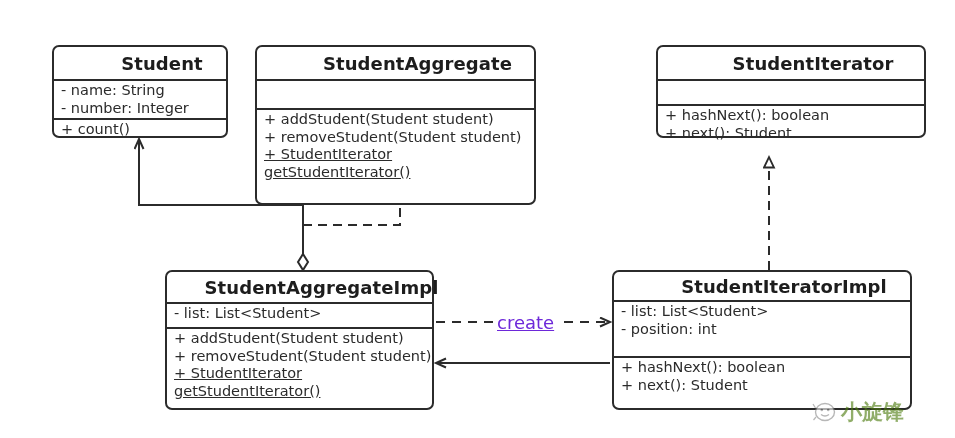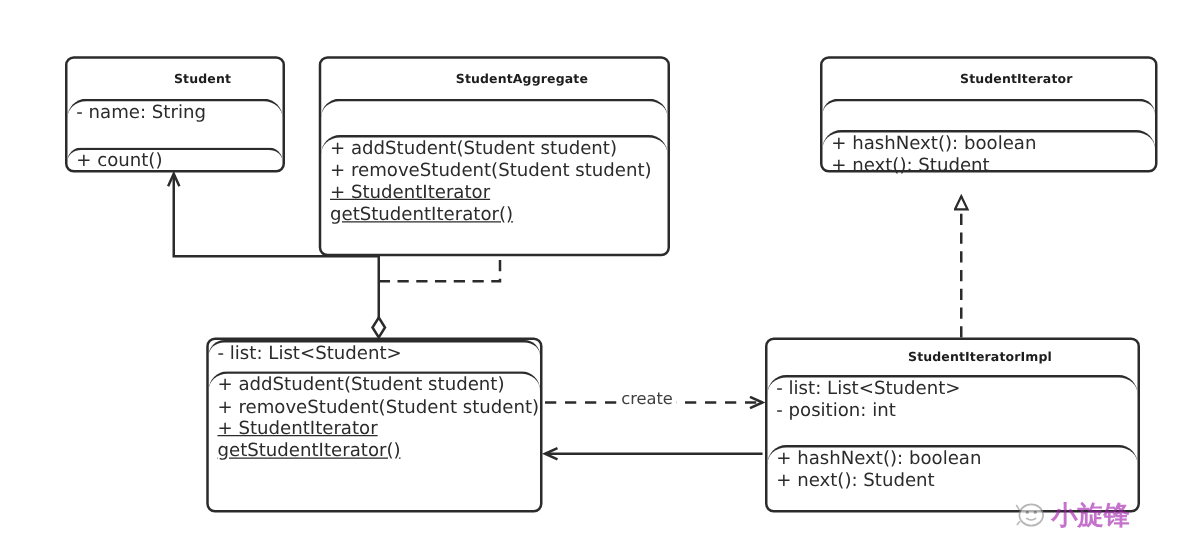--- a/index.html
+++ b/index.html
@@ -19,36 +19,35 @@
     position: absolute;
     box-sizing: border-box;
     border: 2px solid #2b2b2b;
     border-radius: 7px;
     background: #ffffff;
     z-index: 3;
   }
   .uml-title {
     text-align: center;
     font-weight: bold;
-    font-size: 10px;
+    font-size: 18px;
     color: #1d1d1d;
     letter-spacing: .1px;
     box-sizing: border-box;
     display: flex;
     align-items: center;
     justify-content: center;
     padding-left: 44px;
   }
   .uml-sep {
     border-top: 2px solid #2b2b2b;
   }
   .uml-section {
     box-sizing: border-box;
     padding: 1px 0 1px 7px;
-    border-radius: 15px;
   }
   .uml-line {
     font-size: 14.5px;
     color: #2b2b2b;
     line-height: 17.5px;
     white-space: nowrap;
   }
   .uml-line.wrap {
     white-space: normal;
     text-decoration: underline;
@@ -57,40 +56,41 @@
     position: absolute;
     left: 0;
     top: 0;
     width: 955px;
     height: 438px;
     z-index: 1;
     overflow: visible;
   }
   .edge-label {
     position: absolute;
-    font-size: 13px;
-    color: #404040;
+    font-size: 18px;
+    color: #6d28d9;
     background: #ffffff;
     padding: 0 3px;
     z-index: 2;
     white-space: nowrap;
+    text-decoration: underline;
   }
   .watermark {
     position: absolute;
     z-index: 4;
     display: flex;
     align-items: center;
     gap: 3px;
     opacity: .62;
     pointer-events: none;
   }
   .wm-text {
     font-size: 21px;
     font-weight: bold;
-    color: #a21caf;
+    color: #4d7c0f;
     font-family: "DejaVu Sans", "Liberation Sans", sans-serif;
     letter-spacing: 0px;
   }
 </style>
 </head>
 <body>
 
 <div id="canvas">
 
   <svg class="edges" viewBox="0 0 955 438" xmlns="http://www.w3.org/2000/svg">
@@ -125,20 +125,21 @@
       <path d="M610,363 L436,363" fill="none" stroke="#2b2b2b" stroke-width="2" marker-end="url(#openArrow)"></path>
     </g>
   </svg>
 
   <div class="edge-label" style="left:494px; top:312px;">create</div>
 
   <div class="uml-box" style="left:52px; top:45px; width:176px; height:93px;">
     <div class="uml-title" style="height:32px;">Student</div>
     <div class="uml-sep uml-section" style="height:39px;">
       <div class="uml-line">- name: String</div>
+      <div class="uml-line">- number: Integer</div>
     </div>
     <div class="uml-sep uml-section" style="height:22px;">
       <div class="uml-line">+ count()</div>
     </div>
   </div>
 
   <div class="uml-box" style="left:255px; top:45px; width:281px; height:160px;">
     <div class="uml-title" style="height:32px;">StudentAggregate</div>
     <div class="uml-sep uml-section" style="height:29px;"></div>
     <div class="uml-sep uml-section" style="height:63px;">
@@ -151,20 +152,21 @@
   <div class="uml-box" style="left:656px; top:45px; width:270px; height:93px;">
     <div class="uml-title" style="height:32px;">StudentIterator</div>
     <div class="uml-sep uml-section" style="height:25px;"></div>
     <div class="uml-sep uml-section" style="height:36px;">
       <div class="uml-line">+ hashNext(): boolean</div>
       <div class="uml-line">+ next(): Student</div>
     </div>
   </div>
 
   <div class="uml-box" style="left:165px; top:270px; width:269px; height:140px;">
+    <div class="uml-title" style="height:30px;">StudentAggregateImpl</div>
     <div class="uml-sep uml-section" style="height:25px;">
       <div class="uml-line">- list: List&lt;Student&gt;</div>
     </div>
     <div class="uml-sep uml-section" style="height:81px;">
       <div class="uml-line">+ addStudent(Student student)</div>
       <div class="uml-line">+ removeStudent(Student student)</div>
       <div class="uml-line wrap" style="margin-left:-7px; padding-left:7px;">+ StudentIterator getStudentIterator()</div>
     </div>
   </div>
 

